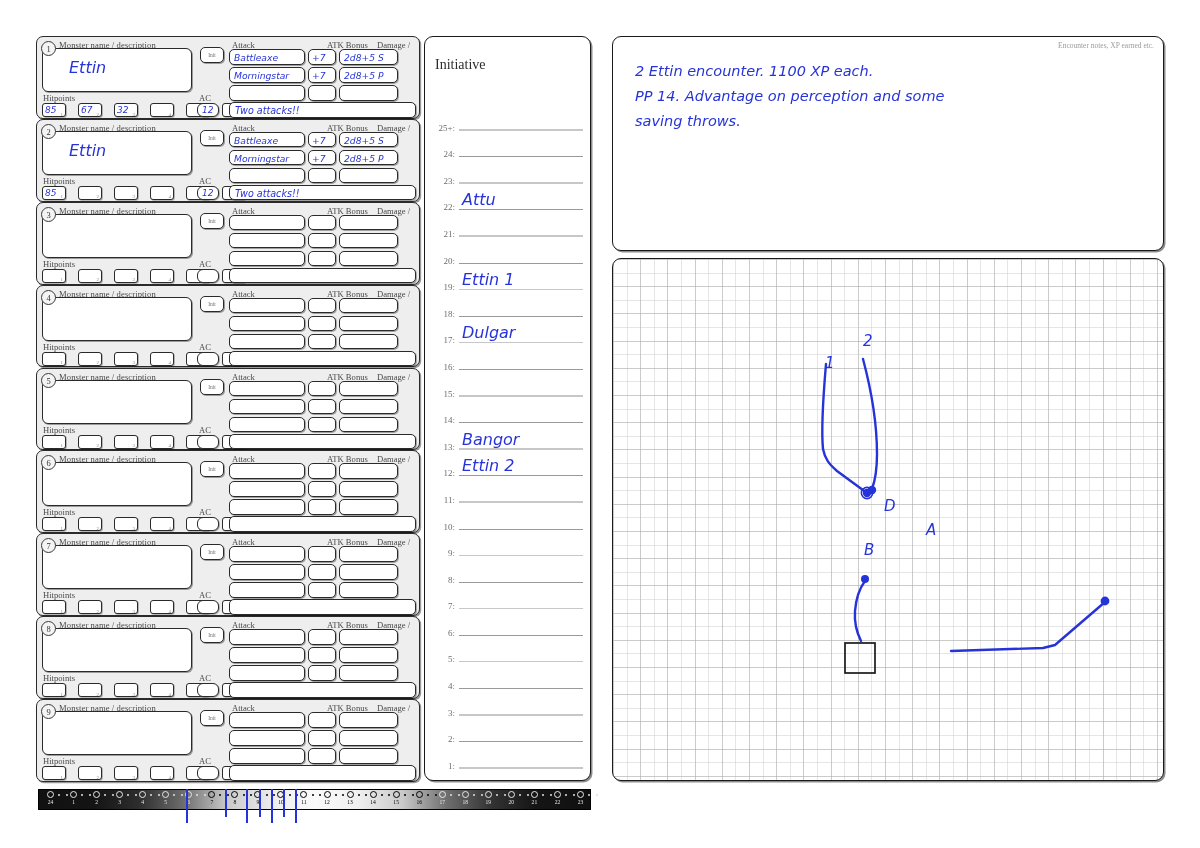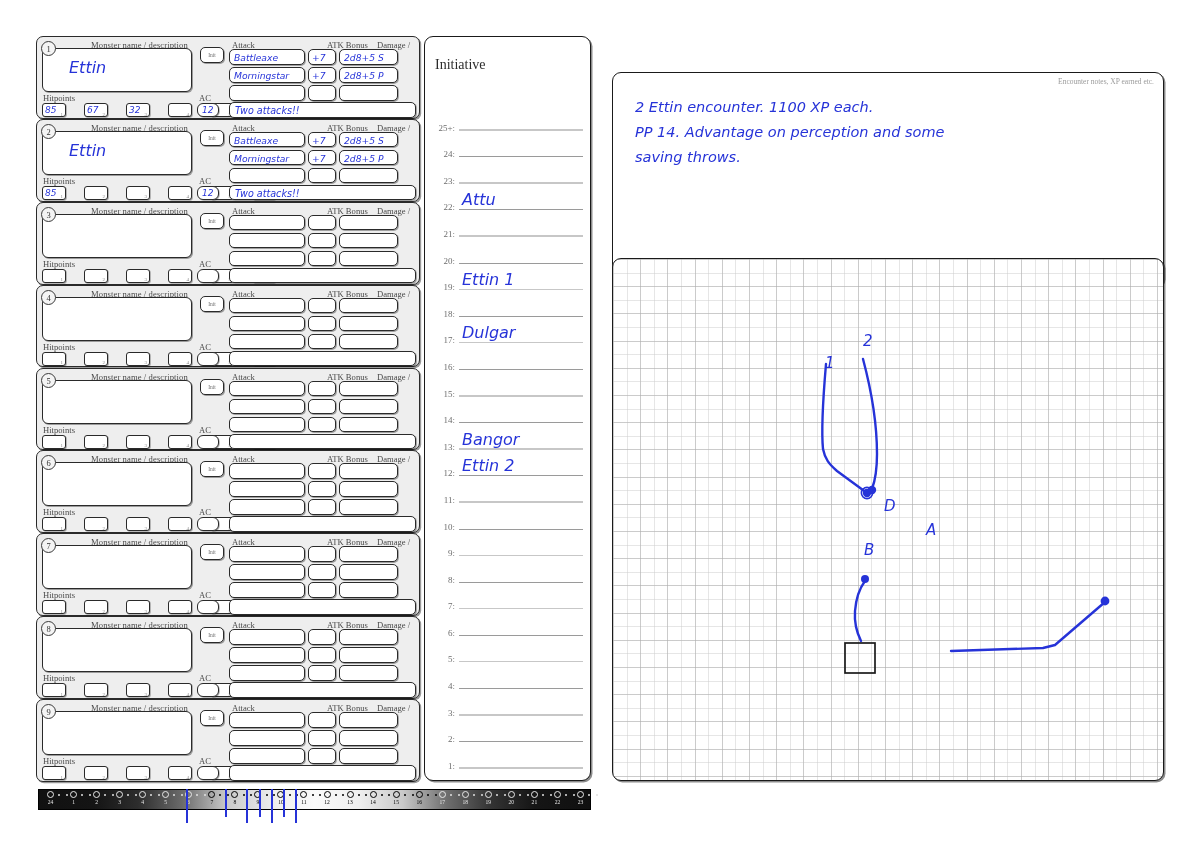--- a/index.html
+++ b/index.html
@@ -54,21 +54,20 @@
     color: #333;
     z-index: 4;
   }
   .mb-namelabel {
     position: absolute;
     left: 22px; top: 3px;
     font-size: 8.6px;
     color: #4a4a4a;
     letter-spacing: .1px;
     white-space: nowrap;
-    margin-left: 32px;
   }
   .mb-namebox {
     position: absolute;
     left: 5px; top: 11px;
     width: 150px; height: 44px;
     background: #fff;
     border: 1.2px solid #2a2a2a;
     border-radius: 6px;
     box-shadow: 1px 1px 0 rgba(0,0,0,.35);
   }
@@ -95,21 +94,21 @@
   .mb-ac-label {
     position: absolute;
     left: 162px; top: 56px;
     font-size: 8.6px;
     color: #4a4a4a;
   }
   .mb-hp-row {
     position: absolute;
     left: 5px; top: 66px;
     display: flex;
-    gap: 18px;
+    gap: 12px;
   }
   .hp-cell {
     position: relative;
     width: 24px; height: 14px;
     background: #fff;
     border: 1.1px solid #2a2a2a;
     border-radius: 3px;
     box-shadow: .8px .8px 0 rgba(0,0,0,.3);
   }
   .hp-cell .hp-val {
@@ -254,21 +253,21 @@
     font-family: "DejaVu Sans", sans-serif;
     font-style: italic;
     font-size: 16px;
     color: #2633d8;
     white-space: nowrap;
   }
 
   
   #notes-panel {
     left: 612px; top: 36px;
-    width: 552px; height: 215px; margin-top: 36px;
+    width: 552px; height: 215px;
   }
   #notes-hint {
     position: absolute;
     right: 9px; top: 4px;
     font-size: 7.5px;
     color: #9a9a9a;
     white-space: nowrap;
   }
   #notes-text {
     position: absolute;

